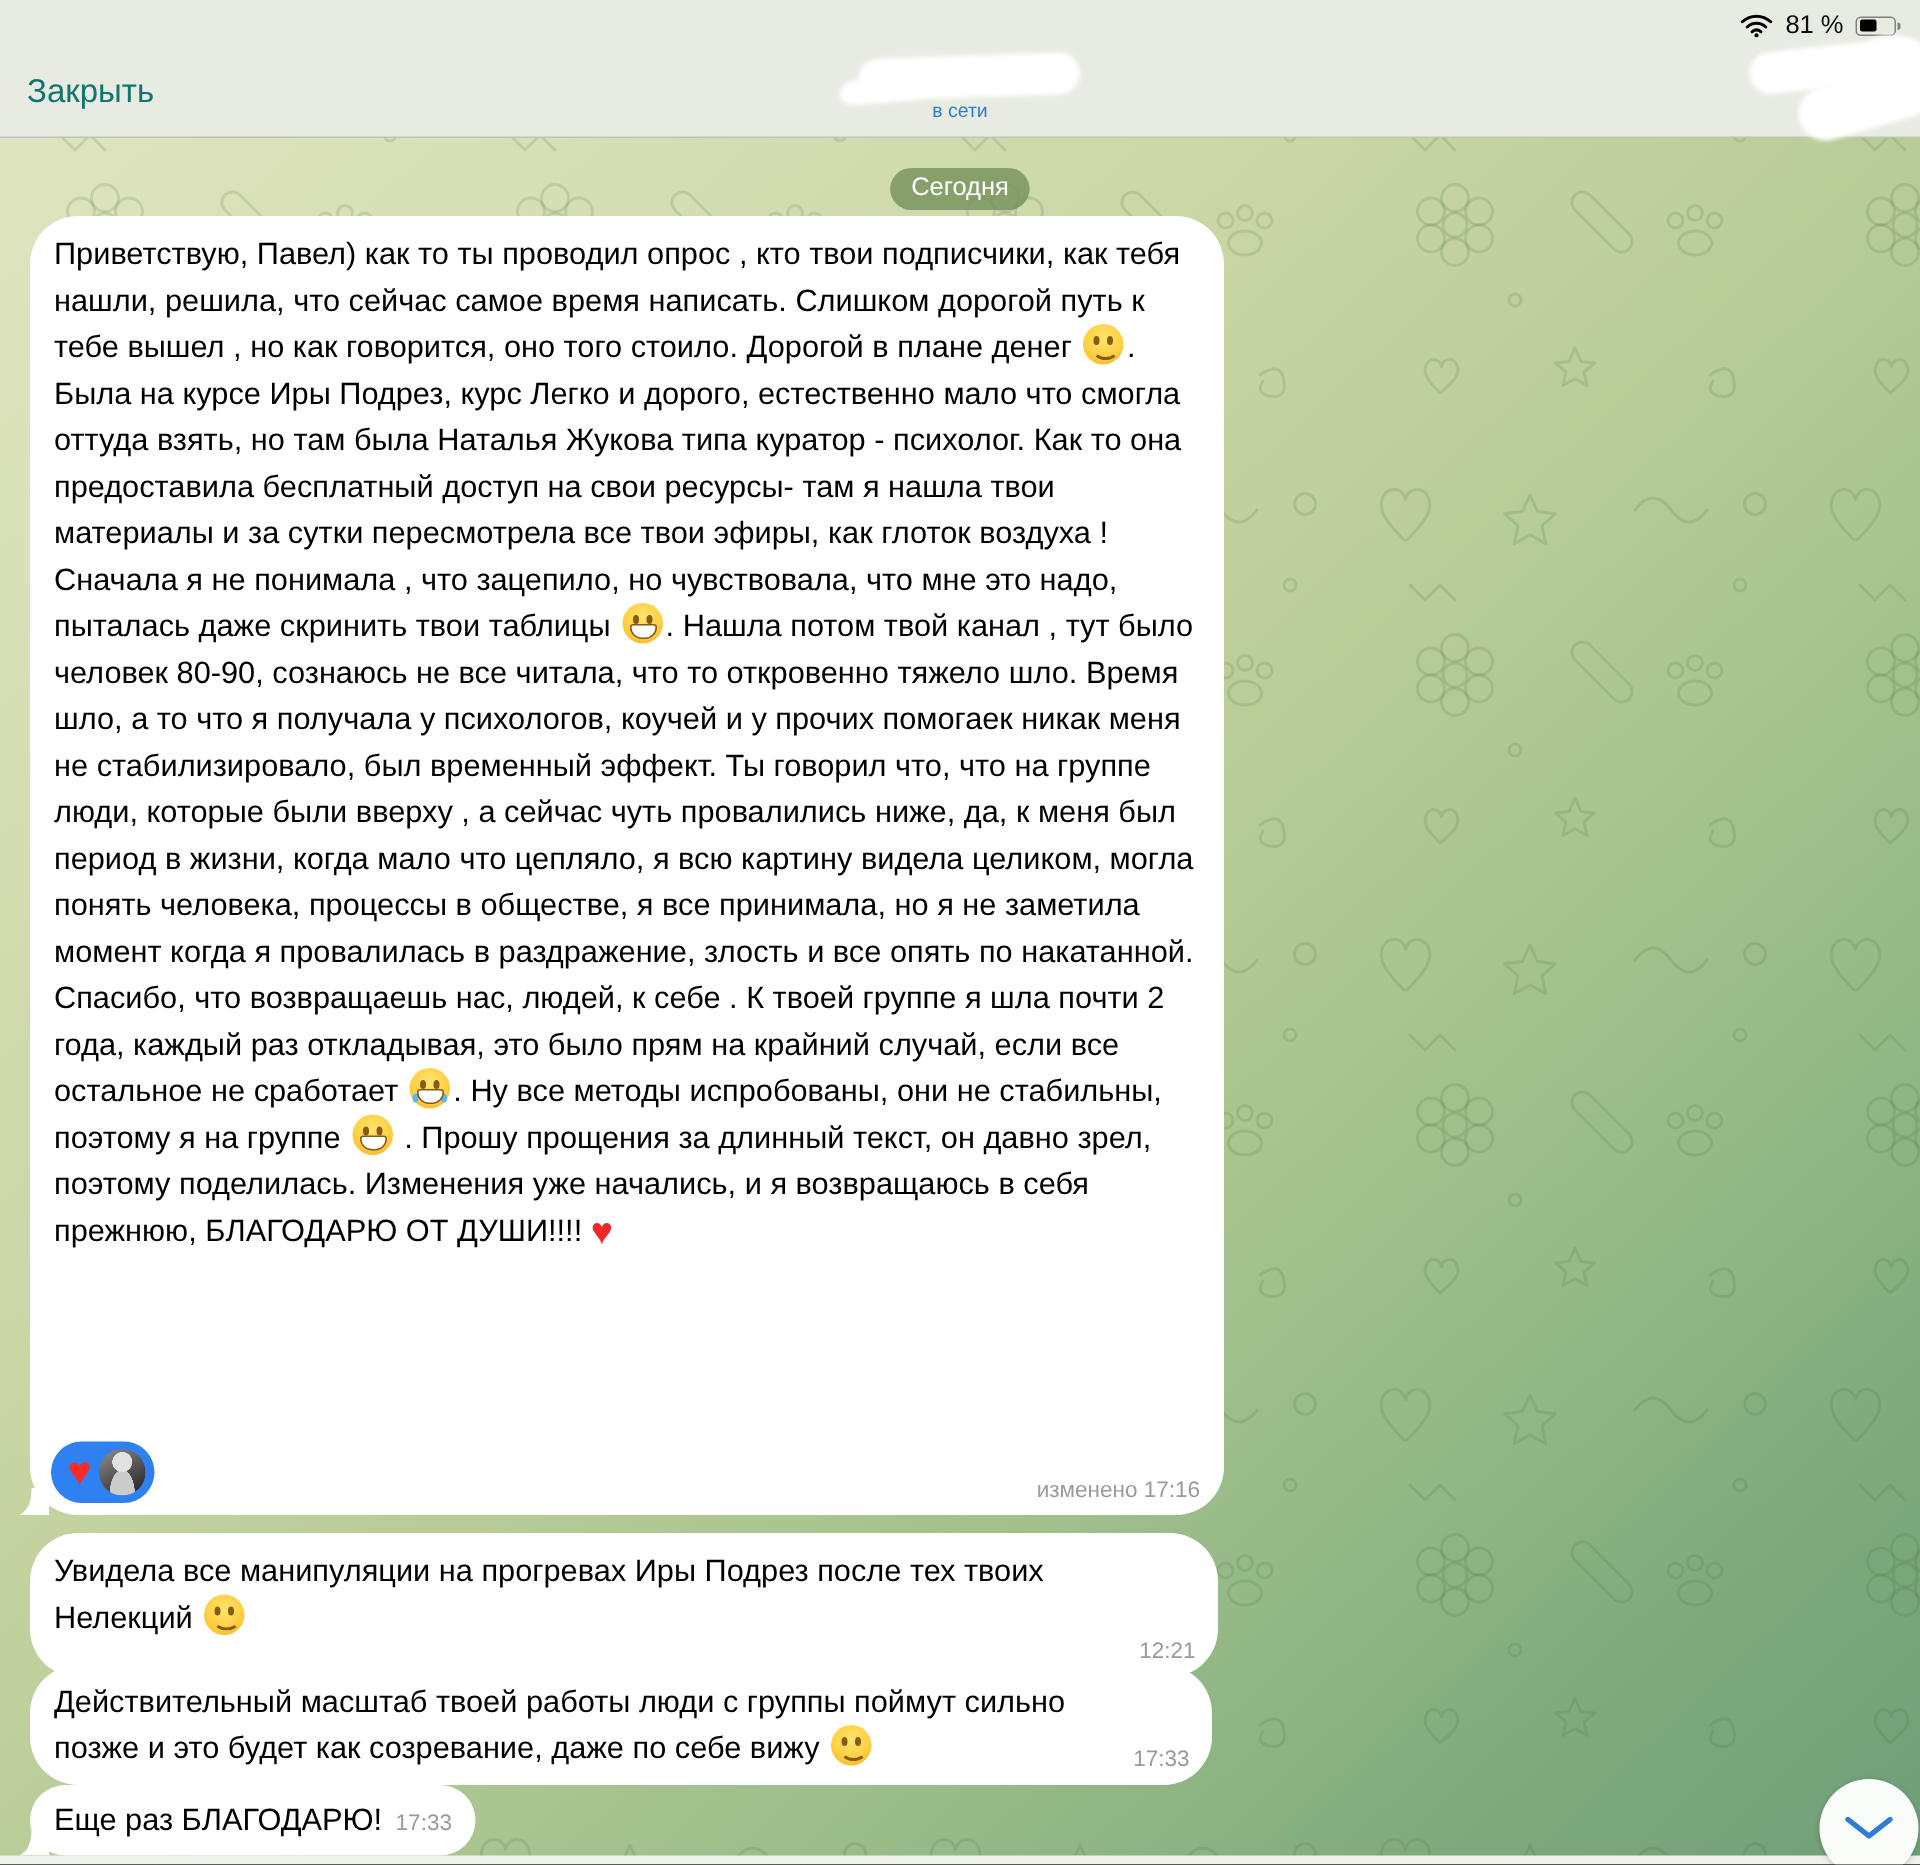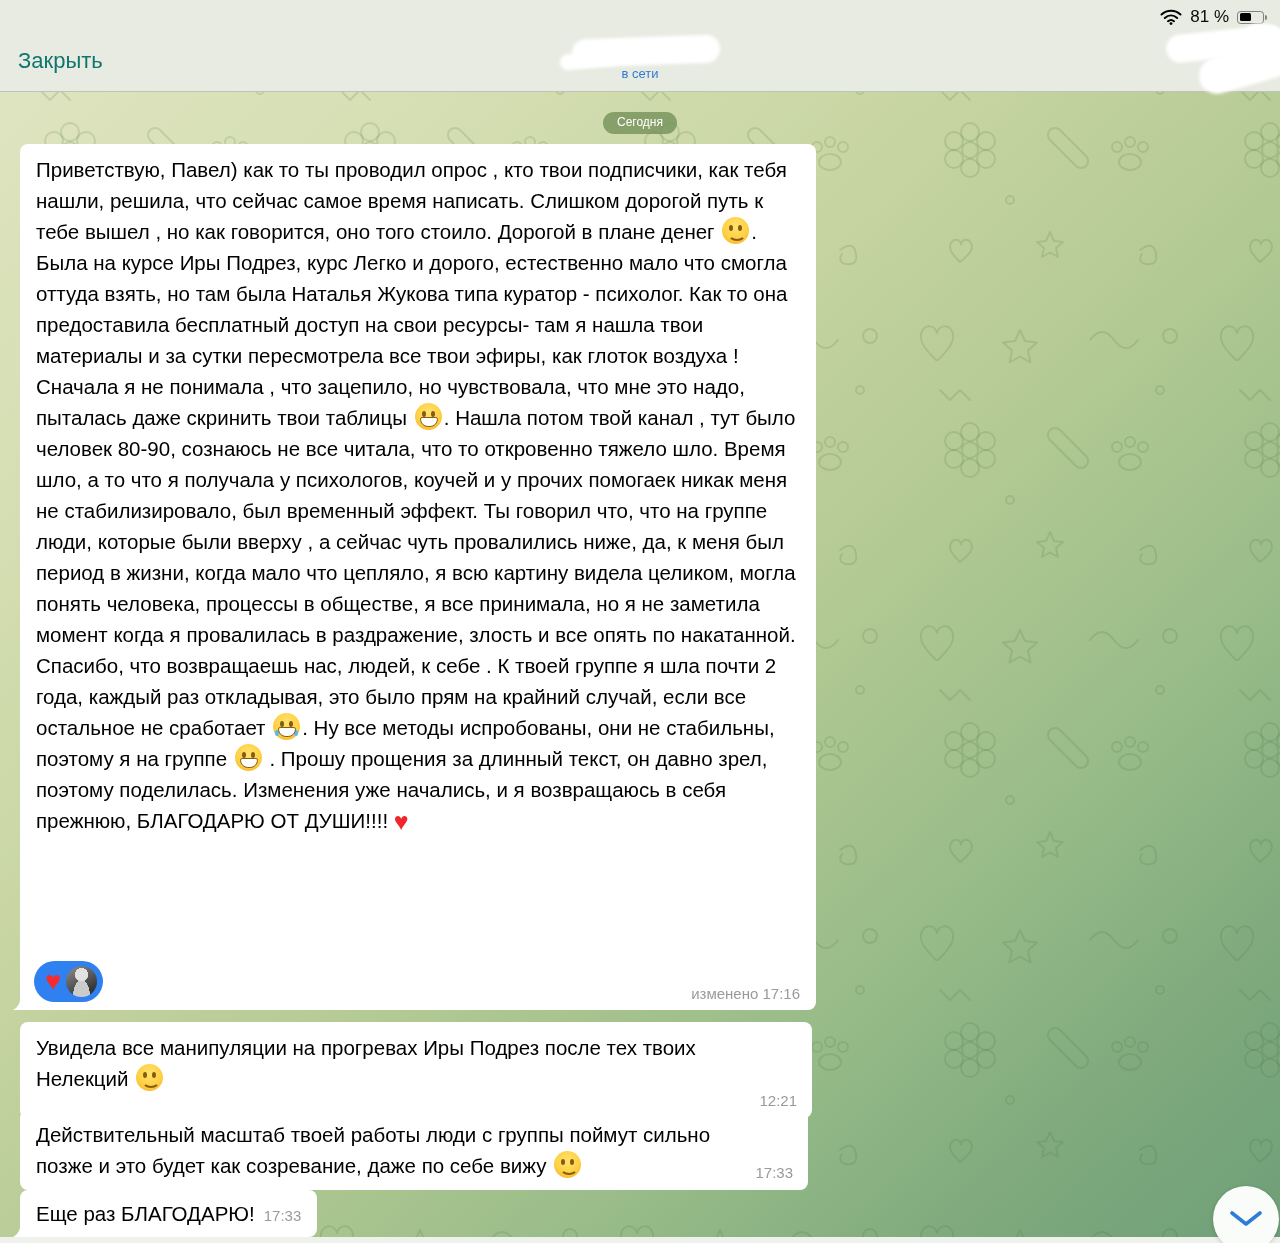--- a/index.html
+++ b/index.html
@@ -53,27 +53,27 @@
     border:1px solid rgba(0,0,0,.45); border-radius:3.5px; }
   .battery .fill { position:absolute; left:1.5px; top:1.5px;
     width:11px; height:8px; background:#000; border-radius:1.5px; }
   .battery .nub { position:absolute; right:-4px; top:3.5px;
     width:2.5px; height:5px; background:rgba(0,0,0,.45); border-radius:0 2px 2px 0; }
 
   
   .date-chip {
     position:absolute; top:112px; left:50%; transform:translateX(-50%);
     background:rgba(118,146,92,.82); color:#fff;
-    font-size:12px; padding:3px 14px 5px; border-radius:15px;
+    font-size:17px; padding:3px 14px 5px; border-radius:15px;
     z-index:2;
   }
 
   
   .bubble {
-    position:absolute; background:#fff; border-radius:8px;
+    position:absolute; background:#fff; border-radius:32px;
     color:#000; z-index:2;
   }
   .msg-text { font-size:20.5px; line-height:31px; }
   .time-in {
     position:absolute; right:15px; bottom:9px;
     font-size:15px; color:#9a9a9e;
   }
   .b1 { top:144px; left:20px; width:796px; height:866px; padding:10px 16px; }
   .b1 .msg-text { max-height:798px; overflow:hidden; }
   .b1 .footer {

